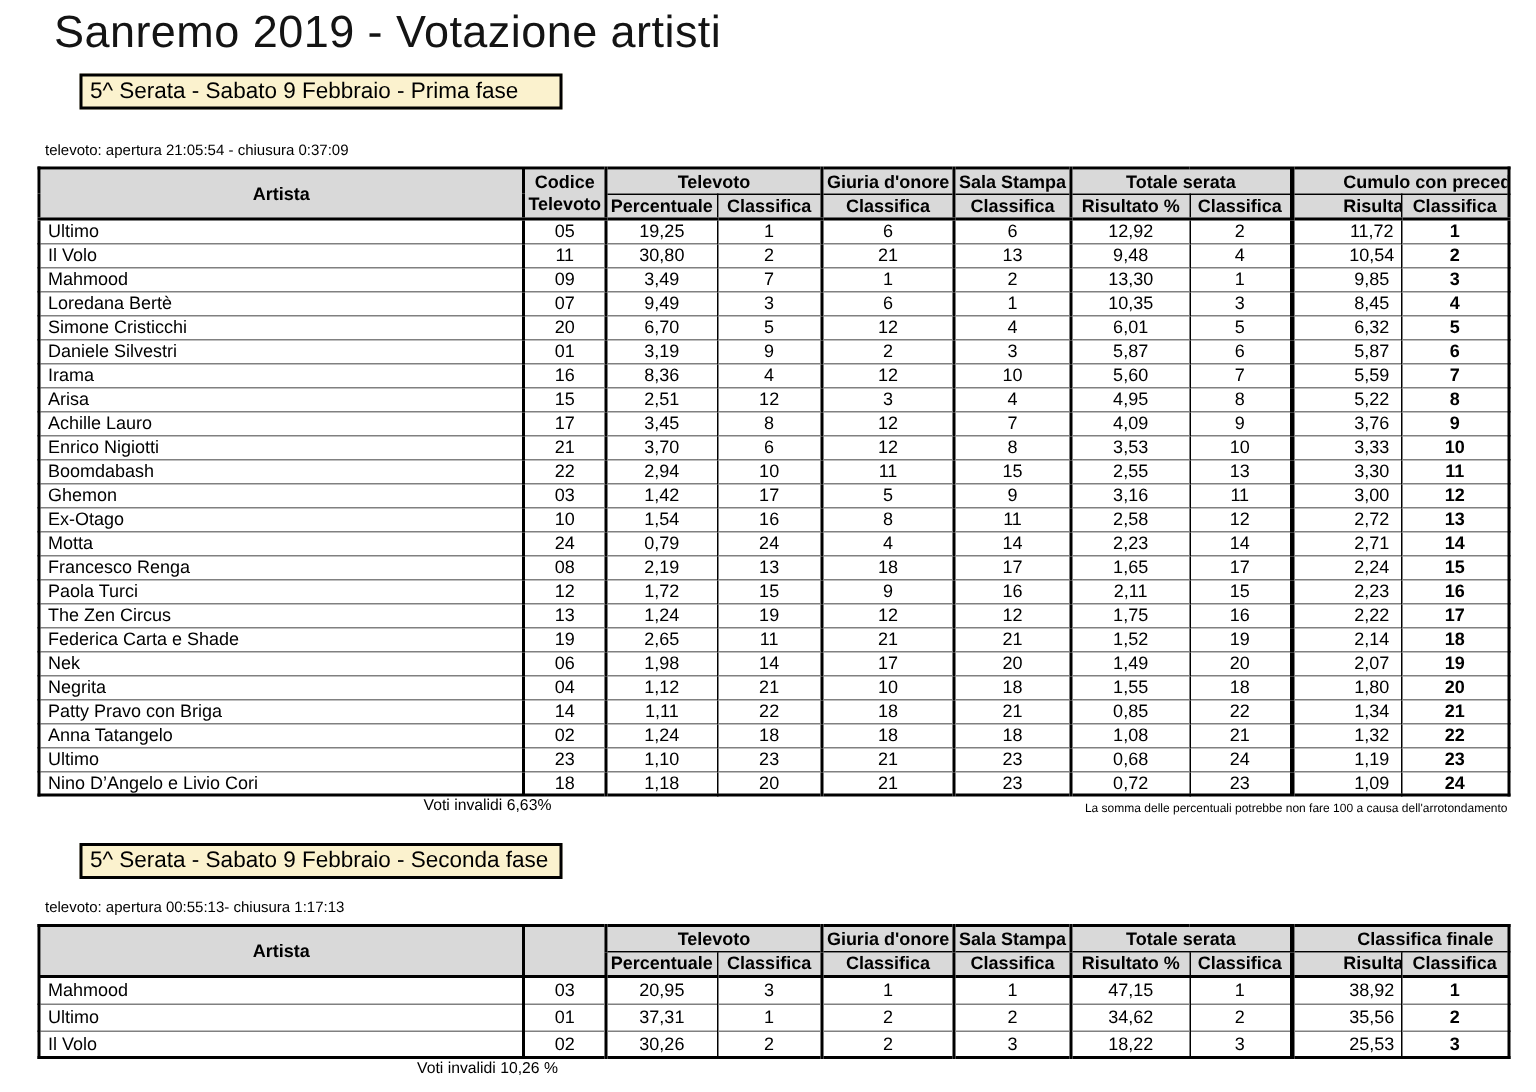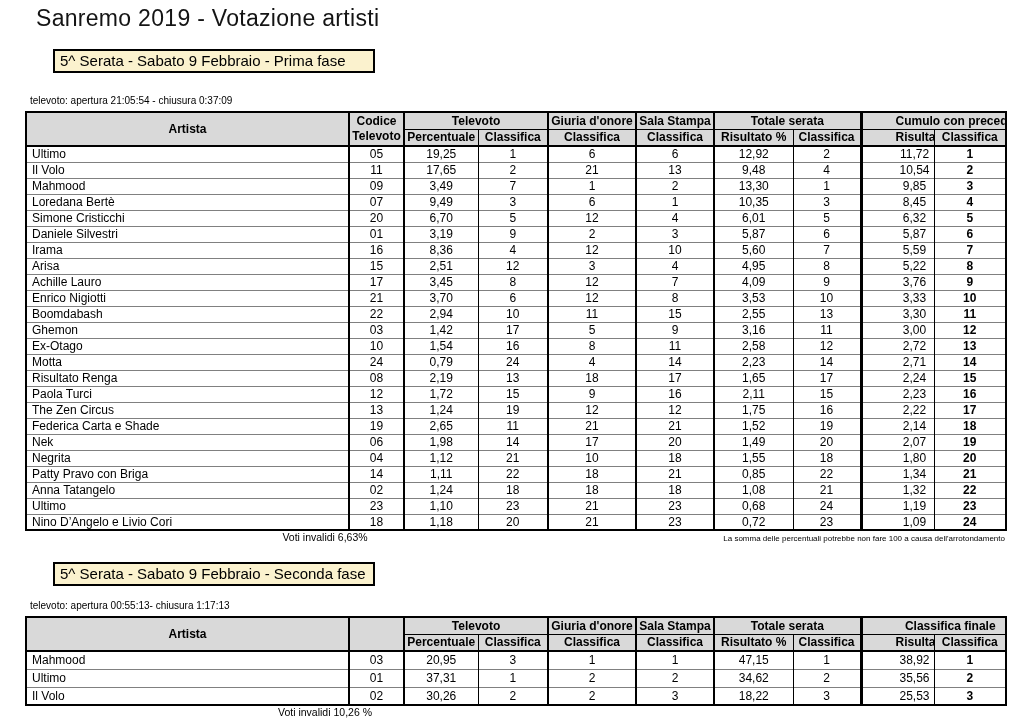--- a/index.html
+++ b/index.html
@@ -2,21 +2,21 @@
 <html style="--banner-bg: #FBF2CE; --header-bg: #D9D9D9;"><head>
 <meta charset="utf-8">
 <style>
   :root { --banner-bg:#FBF2CE; --header-bg:#D9D9D9; }
   * { box-sizing:border-box; }
   html,body { margin:0; padding:0; }
   body {
     width:1024px; height:728px; background:#ffffff; position:relative;
     font-family:"Liberation Sans", sans-serif; color:#000;
   }
-  .page-title { position:absolute; left:36px; top:5px; font-size:23px; color:#141414; letter-spacing:0.3px; }
+  .page-title { position:absolute; left:36px; top:5px; font-size:30px; color:#141414; letter-spacing:0.3px; }
   .banner {
     position:absolute; left:25px; width:322px; height:24px;
     background:var(--banner-bg); border:2px solid #000;
     font-size:15px; line-height:19px; padding:0 0 0 5px; white-space:nowrap;margin-left:28px;
   }
   #banner1 { top:49px; } #banner2 { top:562px; }
   .small-note { position:absolute; left:30px; font-size:10px; }
   #note1 { top:95px; } #note2 { top:600px; }
 
   table.datatable {
@@ -108,21 +108,21 @@
         <td class="c4">6</td>
         <td class="c5">6</td>
         <td class="c6">12,92</td>
         <td class="c7">2</td>
         <td class="c8">11,72</td>
         <td class="c9">1</td>
       </tr>
       <tr>
         <td class="c0">Il Volo</td>
         <td class="c1">11</td>
-        <td class="c2">17,65</td>
+        <td class="c2">30,80</td>
         <td class="c3">2</td>
         <td class="c4">21</td>
         <td class="c5">13</td>
         <td class="c6">9,48</td>
         <td class="c7">4</td>
         <td class="c8">10,54</td>
         <td class="c9">2</td>
       </tr>
       <tr>
         <td class="c0">Mahmood</td>
@@ -262,21 +262,21 @@
         <td class="c2">0,79</td>
         <td class="c3">24</td>
         <td class="c4">4</td>
         <td class="c5">14</td>
         <td class="c6">2,23</td>
         <td class="c7">14</td>
         <td class="c8">2,71</td>
         <td class="c9">14</td>
       </tr>
       <tr>
-        <td class="c0">Risultato Renga</td>
+        <td class="c0">Francesco Renga</td>
         <td class="c1">08</td>
         <td class="c2">2,19</td>
         <td class="c3">13</td>
         <td class="c4">18</td>
         <td class="c5">17</td>
         <td class="c6">1,65</td>
         <td class="c7">17</td>
         <td class="c8">2,24</td>
         <td class="c9">15</td>
       </tr>

